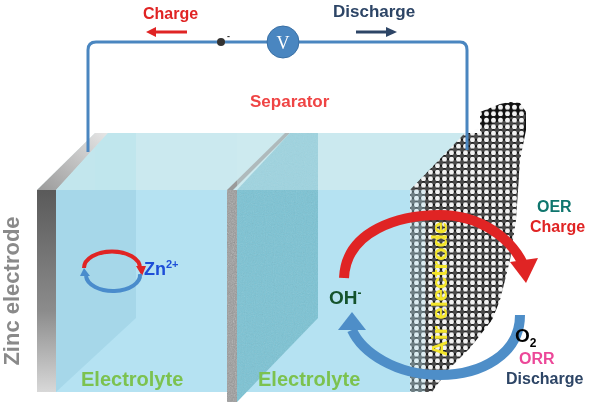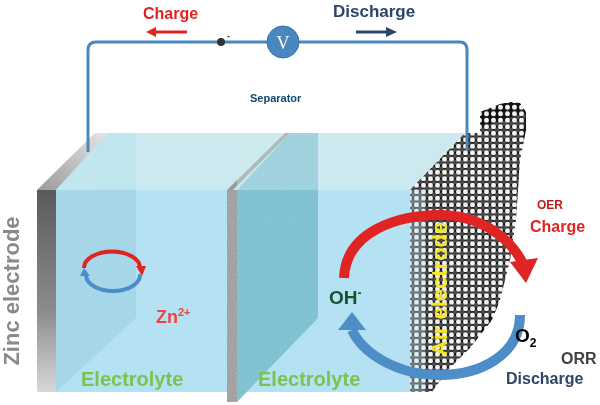--- a/index.html
+++ b/index.html
@@ -82,36 +82,36 @@
 
   <path d="M344,278 C346,230 400,215 440,215 C480,215 510,238 522,262" fill="none" stroke="#e02424" stroke-width="10"></path>
   <path d="M510,262 L538,258 L526,283 z" fill="#e02424"></path>
 
   <path d="M520,315 C520,355 480,375 440,375 C395,375 362,352 352,330" fill="none" stroke="#4e8ec8" stroke-width="10"></path>
   <path d="M338,330 L352,312 L366,330 z" fill="#4e8ec8"></path>
 </svg>
 
 <div class="lbl" style="left:143px;top:5px;font-size:16px;color:#e02424;">Charge</div>
 <div class="lbl" style="left:333px;top:2px;font-size:17px;color:#2d4566;">Discharge</div>
-<div class="lbl" style="left:250px;top:92px;font-size:11px;color:#0c4a6e;">Separator</div>
+<div class="lbl" style="left:250px;top:92px;font-size:17px;color:#ef4444;">Separator</div>
 
 <div class="lbl" style="left:-68px;top:278px;font-size:22px;color:#8a8a8a;transform:rotate(-90deg);transform-origin:center;width:160px;text-align:center;">Zinc electrode</div>
 
-<div class="lbl" style="left:156px;top:258px;font-size:18px;color:#ef4444;margin-top:48px;">
+<div class="lbl" style="left:144px;top:258px;font-size:18px;color:#1d4ed8;">
   <span>Zn</span><sup style="font-size:11px;">2+</sup>
 </div>
 
 <div class="lbl" style="left:81px;top:368px;font-size:20px;color:#7cc24f;">Electrolyte</div>
 <div class="lbl" style="left:258px;top:368px;font-size:20px;color:#7cc24f;">Electrolyte</div>
 
 <div class="lbl" style="left:370px;top:276px;font-size:22px;color:#f3e52a;transform:rotate(-90deg);transform-origin:center;width:140px;text-align:center;">Air electrode</div>
 
 <div class="lbl" style="left:329px;top:286px;font-size:19px;color:#14532d;">
   <span>OH</span><sup style="font-size:12px;">-</sup>
 </div>
 <div class="lbl" style="left:515px;top:286px;font-size:19px;color:#000;margin-top:39px;">
   <span>O</span><sub style="font-size:12px;">2</sub>
 </div>
 
-<div class="lbl" style="left:537px;top:198px;font-size:12px;color:#b91c1c;">OER</div>
+<div class="lbl" style="left:537px;top:198px;font-size:16px;color:#0f766e;">OER</div>
 <div class="lbl" style="left:530px;top:218px;font-size:16px;color:#e02424;">Charge</div>
-<div class="lbl" style="left:561px;top:350px;font-size:16px;color:#404040;">ORR</div>
+<div class="lbl" style="left:519px;top:350px;font-size:16px;color:#ec4899;">ORR</div>
 <div class="lbl" style="left:506px;top:370px;font-size:16px;color:#2d4566;">Discharge</div>
 
 </body></html>

